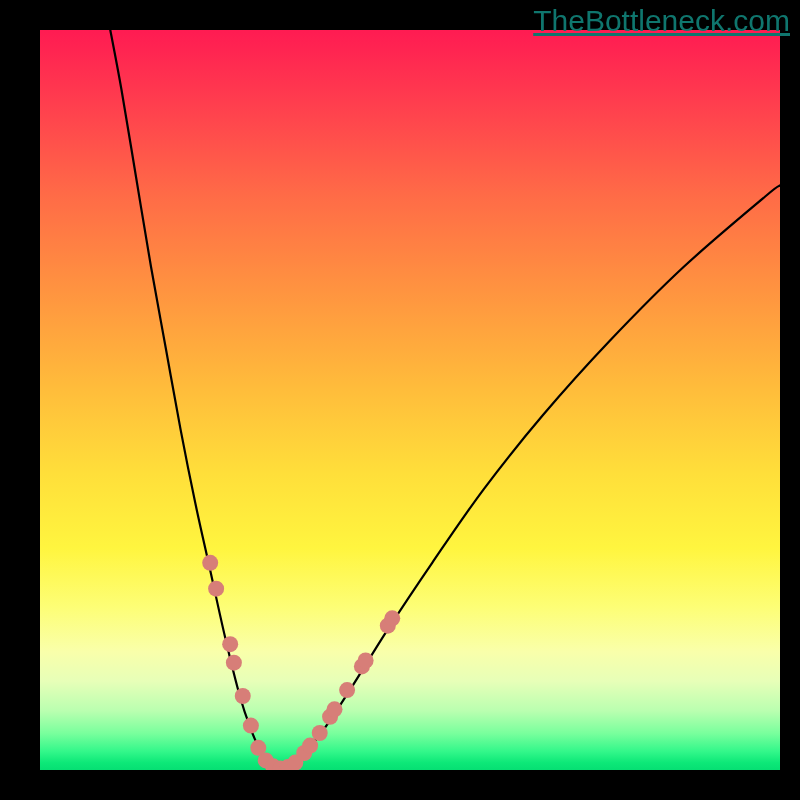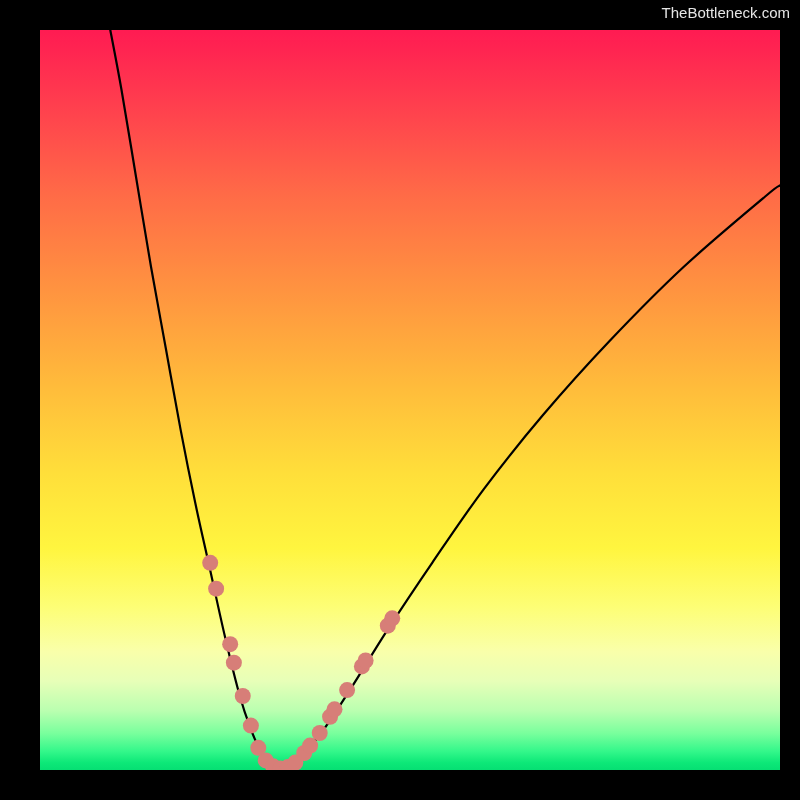--- a/index.html
+++ b/index.html
@@ -14,25 +14,26 @@
   .frame {
     position: relative;
     width: 800px;
     height: 800px;
     background: #000;
   }
   .watermark {
     position: absolute;
     top: 4px;
     right: 10px;
-    color: #e5e5e5;
-    font-size: 15px;
+    color: #0f766e;
+    font-size: 30px;
     font-weight: 500;
     letter-spacing: 0px;
     z-index: 3;
+    text-decoration: underline;
   }
   .plot-area {
     position: absolute;
     left: 40px;
     top: 30px;
     width: 740px;
     height: 740px;
     overflow: hidden;
   }
   .gradient {

